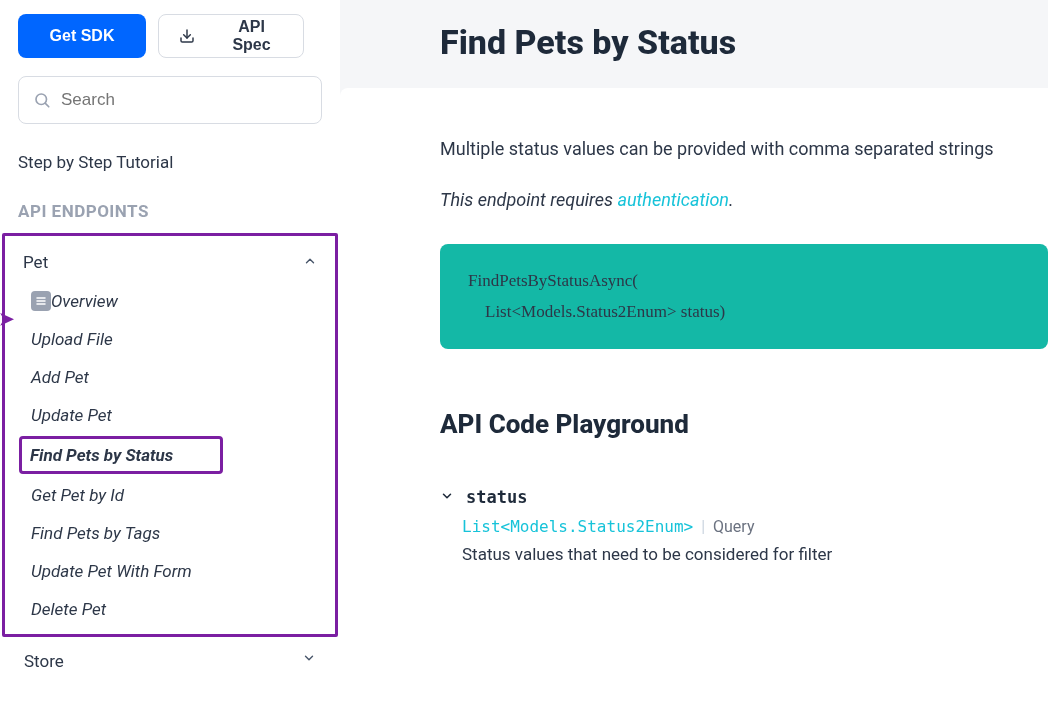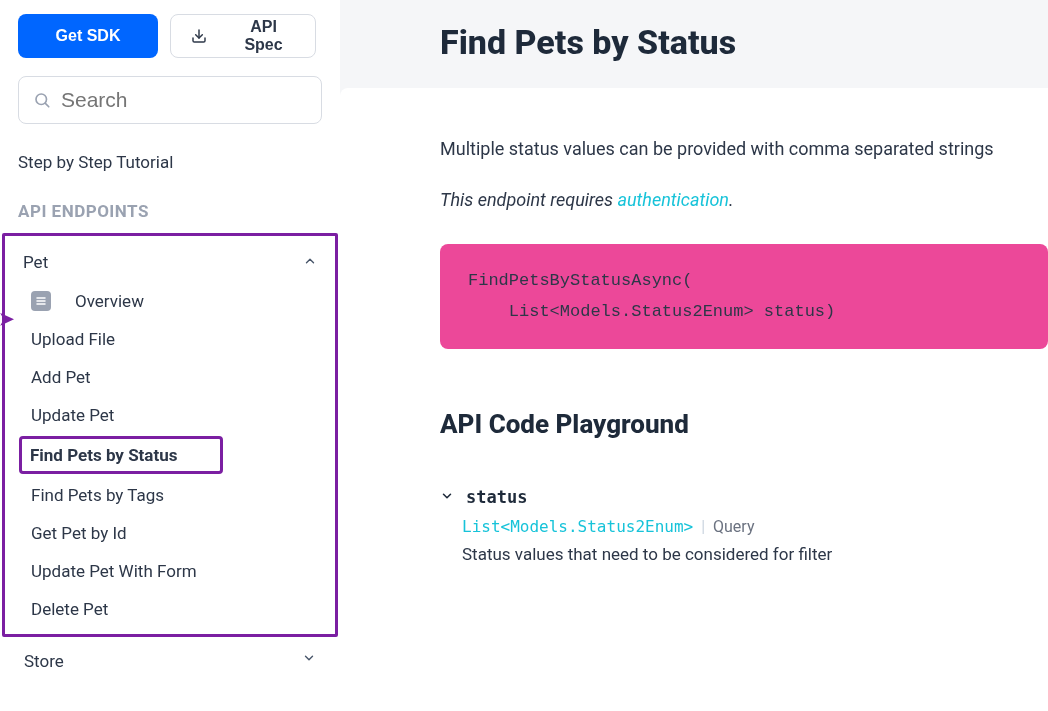--- a/index.html
+++ b/index.html
@@ -32,21 +32,21 @@
     display: inline-flex;
     align-items: center;
     justify-content: center;
     cursor: pointer;
     border: none;
     padding: 0 20px;
   }
   .btn-primary {
     background: #0066ff;
     color: #fff;
-    width: 140px;
+    width: 128px;
   }
   .btn-secondary {
     background: #fff;
     color: #2d3748;
     border: 1px solid #d8dce3;
     width: 146px;
     gap: 25px;
   }
   .search-wrap {
     border: 1px solid #d8dce3;
@@ -54,21 +54,21 @@
     height: 48px;
     display: flex;
     align-items: center;
     padding: 0 14px;
     gap: 10px;
     margin-bottom: 28px;
   }
   .search-wrap input {
     border: none;
     outline: none;
-    font-size: 21px;
+    font-size: 17px;
     color: #0f172a;
     width: 100%;
     background: transparent;
   }
   .tutorial-link {
     font-size: 17px;
     color: #2d3748;
     margin-bottom: 29px;
     cursor: pointer;
   }
@@ -101,21 +101,22 @@
     padding-left: 4px;
   }
   .nav-item {
     font-size: 17px;
     color: #2d3748;
     padding: 9px 10px;
     cursor: pointer;
     border-radius: 4px;
     display: flex;
     align-items: center;
-    gap: 24px;
+    gap: 0;
+    font-style: italic;
   }
   .nav-item.selected {
     border: 3px solid #7b1fa2;
     font-weight: 700;
     margin: 2px 100px 2px -2px;
     padding: 6px 8px;
   }
   .arrow-marker {
     position: absolute;
     left: -6px;
@@ -175,24 +176,24 @@
     font-style: italic;
     color: #2d3748;
     margin-bottom: 34px;
   }
   .auth-link {
     color: #17c3d9;
     font-style: italic;
     cursor: pointer;
   }
   .code-block {
-    background: #ec4899;
+    background: #14b8a6;
     border-radius: 8px;
     padding: 22px 28px;
-    font-family: Liberation Mono, monospace;
+    font-family: Liberation Serif, serif;
     font-size: 17px;
     color: #2d3748;
     line-height: 1.8;
     white-space: pre;
     margin-bottom: 60px;
     margin-right: 0;
   }
   .section-heading {
     font-size: 26px;
     font-weight: 800;
@@ -292,24 +293,24 @@
       <li class="nav-item">
           <span>Add Pet</span>
         </li>
       <li class="nav-item">
           <span>Update Pet</span>
         </li>
       <li class="nav-item selected">
           <span>Find Pets by Status</span>
         </li>
       <li class="nav-item">
+          <span>Get Pet by Id</span>
+        </li>
+      <li class="nav-item">
           <span>Find Pets by Tags</span>
-        </li>
-      <li class="nav-item">
-          <span>Get Pet by Id</span>
         </li>
       <li class="nav-item">
           <span>Update Pet With Form</span>
         </li>
       <li class="nav-item">
           <span>Delete Pet</span>
         </li>
     </ul>
   </div>
 

